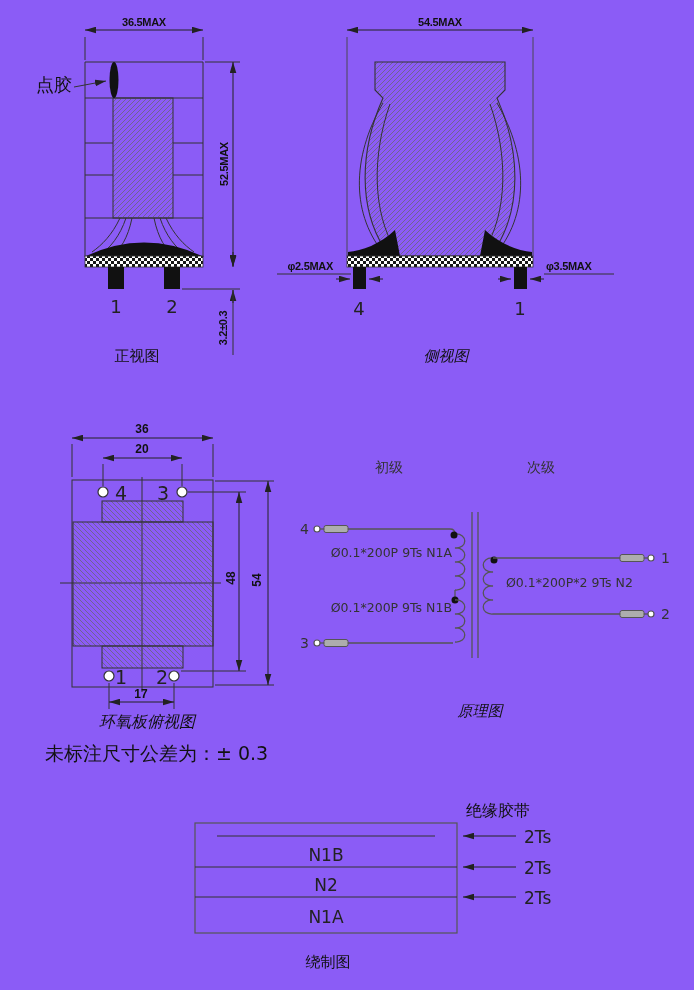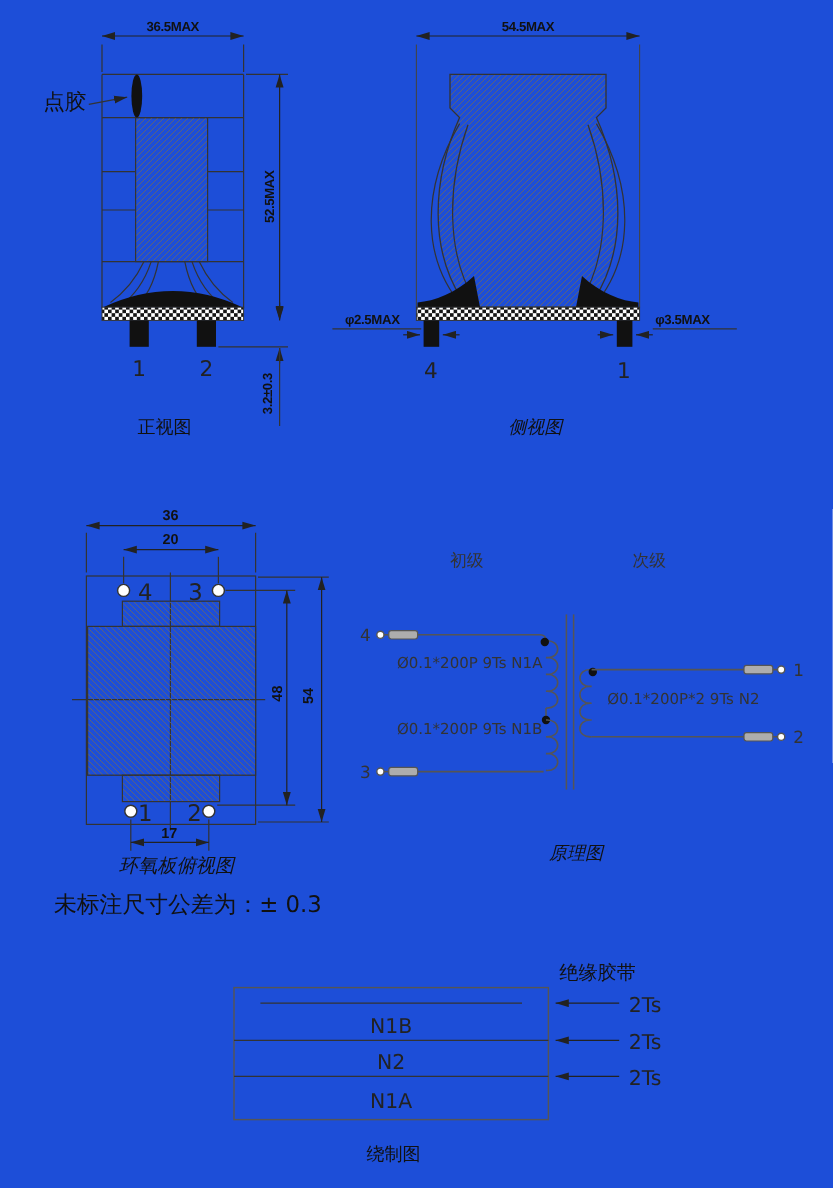--- a/index.html
+++ b/index.html
@@ -1,16 +1,16 @@
 <!DOCTYPE html>
 <html><head>
 <meta charset="utf-8">
 <style>
   html,body{margin:0;padding:0;background:#ffffff;}
-  .page{position:relative;width:694px;height:990px;background:#1d4ed8;overflow:hidden;
+  .page{position:relative;width:694px;height:990px;background:#8b5cf6;overflow:hidden;
         font-family:"DejaVu Sans","Liberation Sans",sans-serif;}
   svg{position:absolute;left:0;top:0;}
   svg line, svg path.ln, svg rect.ln, svg polyline{stroke:#333;stroke-width:1;fill:none;}
   .thin{stroke:#444;stroke-width:0.9;}
   .dimline{stroke:#222;stroke-width:1;}
   .dim{font:bold 11px "Liberation Sans",sans-serif;fill:#111;letter-spacing:-0.3px;}
   .dimnum{font:bold 12px "Liberation Sans",sans-serif;fill:#111;}
   .pinlbl{font:18px "DejaVu Sans",sans-serif;fill:#222;}
   .pinlbl2{font:19px "DejaVu Sans",sans-serif;fill:#222;}
   .cn{font:15px "DejaVu Sans",sans-serif;fill:#111;}

